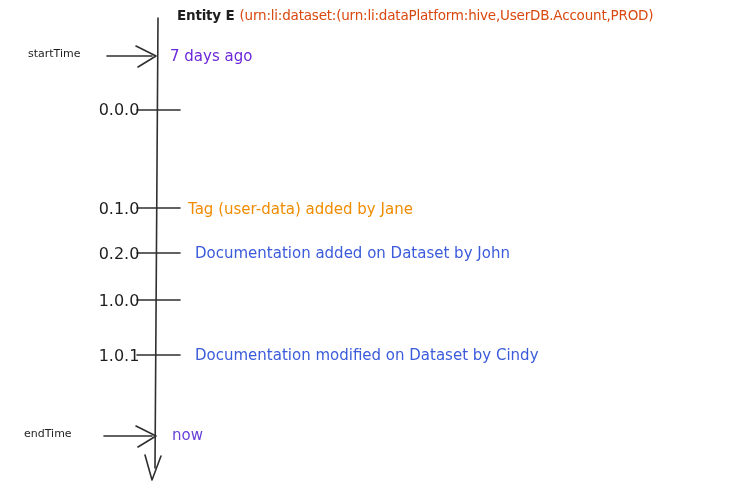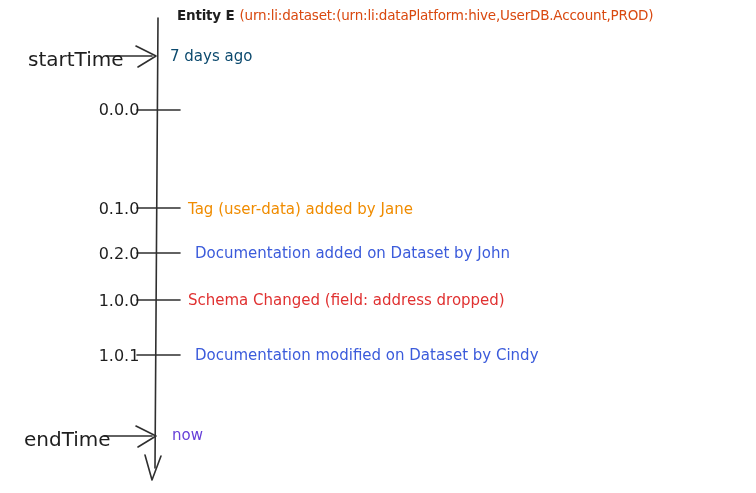--- a/index.html
+++ b/index.html
@@ -12,21 +12,21 @@
     color: #1e1e1e;
     overflow: hidden;
   }
   .abs { position: absolute; white-space: nowrap; }
   .title {
     left: 177px; top: 7px;
     font-size: 13.5px;
     letter-spacing: -0.2px;
   }
   .title .entity { font-weight: 700; margin-right: 5px; }
-  .time-label { font-size: 20px; }
+  .time-label { font-size: 11px; }
   .time-value { font-size: 15px; }
   .version-label {
     width: 48px;
     text-align: center;
     font-size: 16px;
     line-height: 18px;
   }
   .event-text {
     font-size: 15px;
     line-height: 19px;
@@ -60,32 +60,31 @@
     <line x1="137" y1="253" x2="180" y2="253"></line>
     <line x1="137" y1="300" x2="180" y2="300"></line>
     <line x1="137" y1="355" x2="180" y2="355"></line>
   </svg>
 
   <div class="abs title">
     <span class="entity" style="color: rgb(30, 30, 30);">Entity E</span><span class="urn" style="color: rgb(217, 72, 15);">(urn:li:dataset:(urn:li:dataPlatform:hive,UserDB.Account,PROD)</span>
   </div>
 
   <div class="abs time-label" style="left:28px; top:47px;">startTime</div>
-  <div class="abs time-value" style="left: 170px; top: 47px; color: #0c4a6e; text-align: right;">7 days ago</div>
+  <div class="abs time-value" style="left: 170px; top: 47px; color: #6d28d9; text-align: right;">7 days ago</div>
 
   <div class="abs version-label" style="left:95px; top:101px;">0.0.0</div>
 
   <div class="abs version-label" style="left:95px; top:200px;">0.1.0</div>
   <div class="abs event-text" style="left: 188px; top: 200px; color: rgb(240, 140, 0);">Tag (user-data) added by Jane</div>
 
   <div class="abs version-label" style="left:95px; top:245px;">0.2.0</div>
   <div class="abs event-text" style="left: 195px; top: 244px; color: rgb(59, 91, 219);">Documentation added on Dataset by John</div>
 
   <div class="abs version-label" style="left:95px; top:292px;">1.0.0</div>
-  <div class="abs event-text" style="left: 188px; top: 291px; color: rgb(224, 49, 49);">Schema Changed (field: address dropped)</div>
 
   <div class="abs version-label" style="left:95px; top:347px;">1.0.1</div>
   <div class="abs event-text" style="left: 195px; top: 346px; color: rgb(59, 91, 219);">Documentation modified on Dataset by Cindy</div>
 
   <div class="abs time-label" style="left:24px; top:427px;">endTime</div>
   <div class="abs time-value" style="left: 172px; top: 426px; color: rgb(103, 65, 217);">now</div>
 
 </div>
 
 </body></html>

